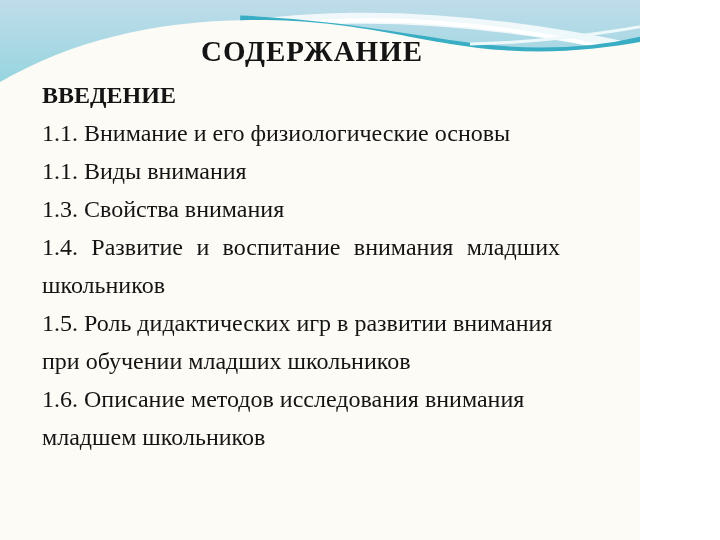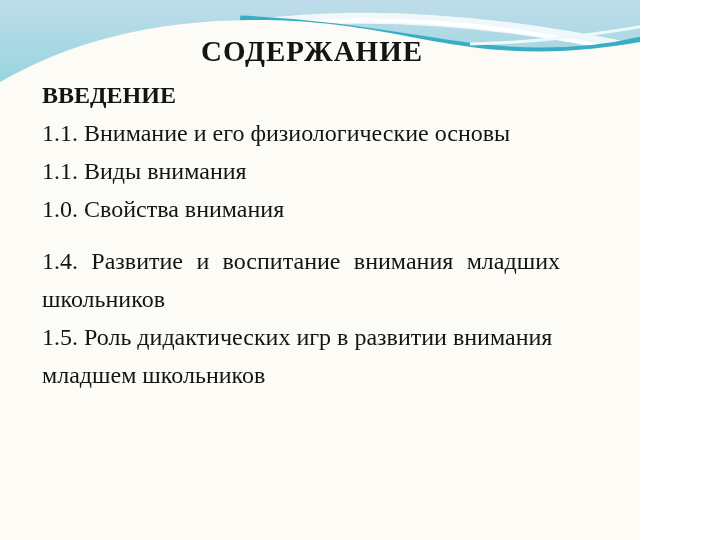--- a/index.html
+++ b/index.html
@@ -33,21 +33,20 @@
     line-height:38px;
     white-space:nowrap;
     overflow:visible;
   }
   .line .b{font-weight:bold;}
   .line.stretch{
     white-space:normal;
     text-align:justify;
     text-align-last:justify;
     padding-right:22px;
-    margin-top:14px;
   }
 </style>
 </head>
 <body>
 
 <div class="slide">
 
   <svg class="wave-header" viewBox="0 0 720 150" preserveAspectRatio="none" aria-hidden="true">
     <defs>
       <linearGradient id="skyGrad" x1="0" y1="0" x2="0" y2="1">
@@ -68,26 +67,28 @@
     <div class="title">СОДЕРЖАНИЕ</div>
 
     <div class="line"><span class="b">ВВЕДЕНИЕ</span><span></span></div>
 
 
 
     <div class="line"><span>1.1. Внимание и его физиологические основы</span></div>
 
     <div class="line"><span>1.1. Виды внимания</span></div>
 
-    <div class="line"><span>1.0. Свойства внимания</span></div>
+    <div class="line"><span>1.3. Свойства внимания</span></div>
 
     <div class="line stretch"><span>1.4. Развитие и воспитание внимания младших</span></div>
 
     <div class="line"><span>школьников</span></div>
 
     <div class="line"><span>1.5. Роль дидактических игр в развитии внимания</span></div>
 
+    <div class="line"><span>при обучении младших школьников</span></div>
 
+    <div class="line"><span>1.6. Описание методов исследования внимания</span></div>
 
     <div class="line"><span>младшем школьников</span></div>
   </div>
 
 </div>
 
 </body></html>

